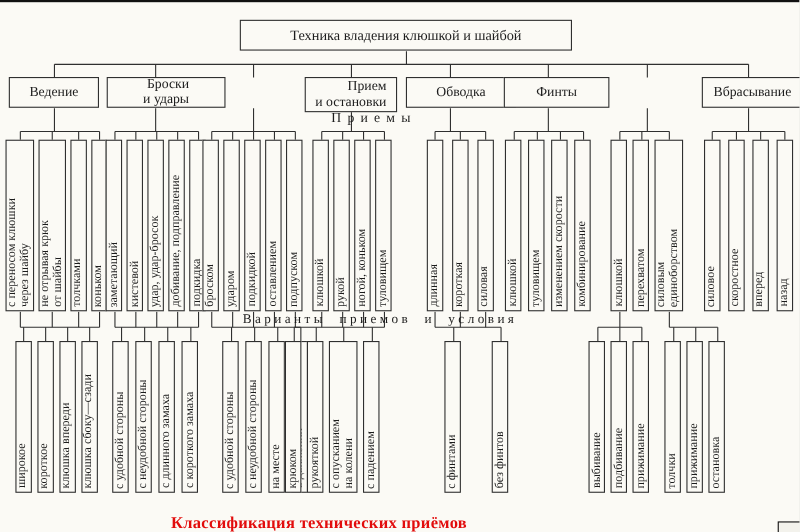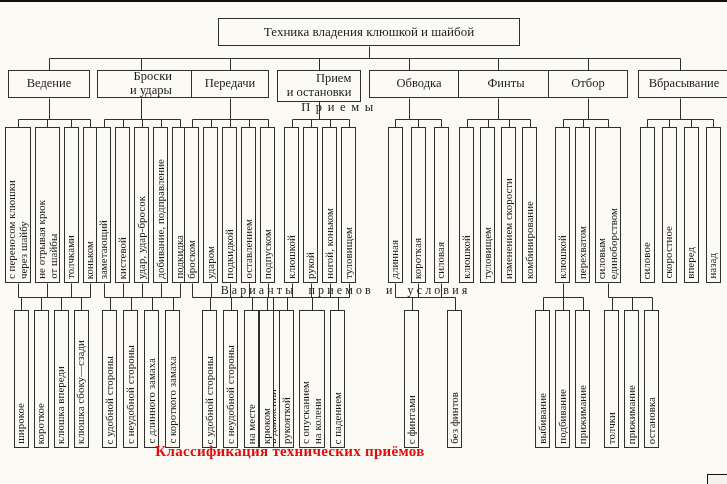--- a/index.html
+++ b/index.html
@@ -30,21 +30,21 @@
   .vbox.wide{width:26px;}
   .vbox span{
     writing-mode:vertical-rl;transform:rotate(180deg);
     font-size:11px;line-height:1.07;white-space:pre-line;
     padding:3px 0;max-height:100%;overflow:hidden;
   }
   .tier-label{position:absolute;z-index:3;text-align:center;}
   #lbl-pri{left:250px;top:100px;width:180px;font-size:12.5px;letter-spacing:.45em;}
   #lbl-var{left:178px;top:283px;width:335px;font-size:12px;letter-spacing:.26em;word-spacing:.5em;}
   #caption{
-    position:absolute;left:100px;top:443px;width:380px;text-align:center;
+    position:absolute;left:100px;top:468px;width:380px;text-align:center;
     font-size:15px;font-weight:bold;color:var(--caption-color,#e20c0c);
     z-index:3;letter-spacing:.02em;
   }
   #corner-mark{
     position:absolute;left:707px;top:474px;width:22px;height:12px;
     border:1px solid #111;background:#f3f2ec;z-index:3;box-sizing:border-box;
   }
 </style>
 </head>
 <body>
@@ -234,21 +234,20 @@
           <span>с неудобной стороны</span>
         </div>
         <div class="vbox">
           <span>с длинного замаха</span>
         </div>
         <div class="vbox">
           <span>с короткого замаха</span>
         </div>
       </div>
     </div>
-    <div class="box cat-box" style="left: 191px; top: 70px; width: 78px; height: 28px;">Передачи</div>
     <div class="row" style="left: 183px; top: 127px; width: 93px; height: 156px; gap: 4px;">
       <div class="vbox">
         <span>броском</span>
       </div>
       <div class="vbox">
         <span>ударом</span>
       </div>
       <div class="vbox">
         <span>подкидкой</span>
       </div>
@@ -338,21 +337,20 @@
       <div class="vbox">
         <span>туловищем</span>
       </div>
       <div class="vbox">
         <span>изменением скорости</span>
       </div>
       <div class="vbox">
         <span>комбинирование</span>
       </div>
     </div>
-    <div class="box cat-box" style="left: 548px; top: 70px; width: 80px; height: 28px;">Отбор</div>
     <div class="row" style="left: 545px; top: 127px; width: 86px; height: 156px; gap: 5px;">
       <div class="vbox">
         <span>клюшкой</span>
       </div>
       <div class="vbox">
         <span>перехватом</span>
       </div>
       <div class="vbox wide">
         <span>силовым
 единоборством</span>

